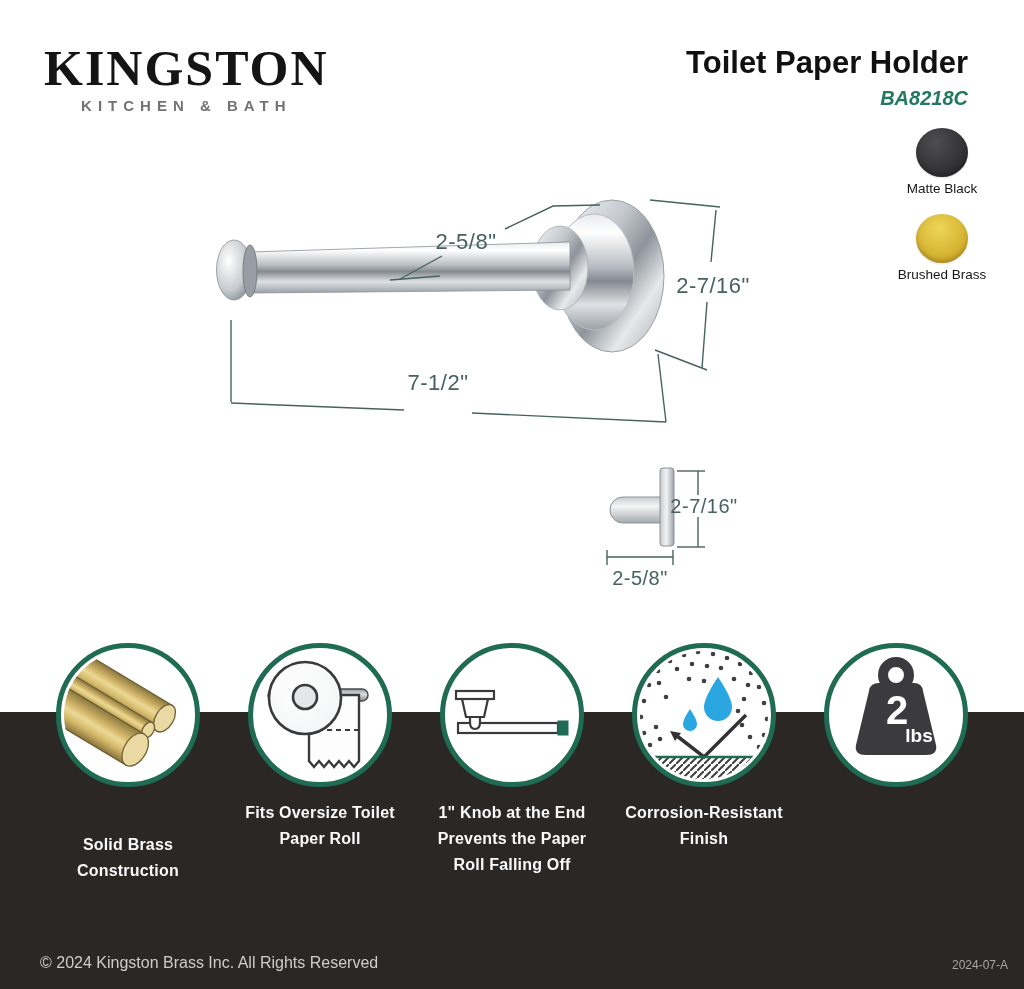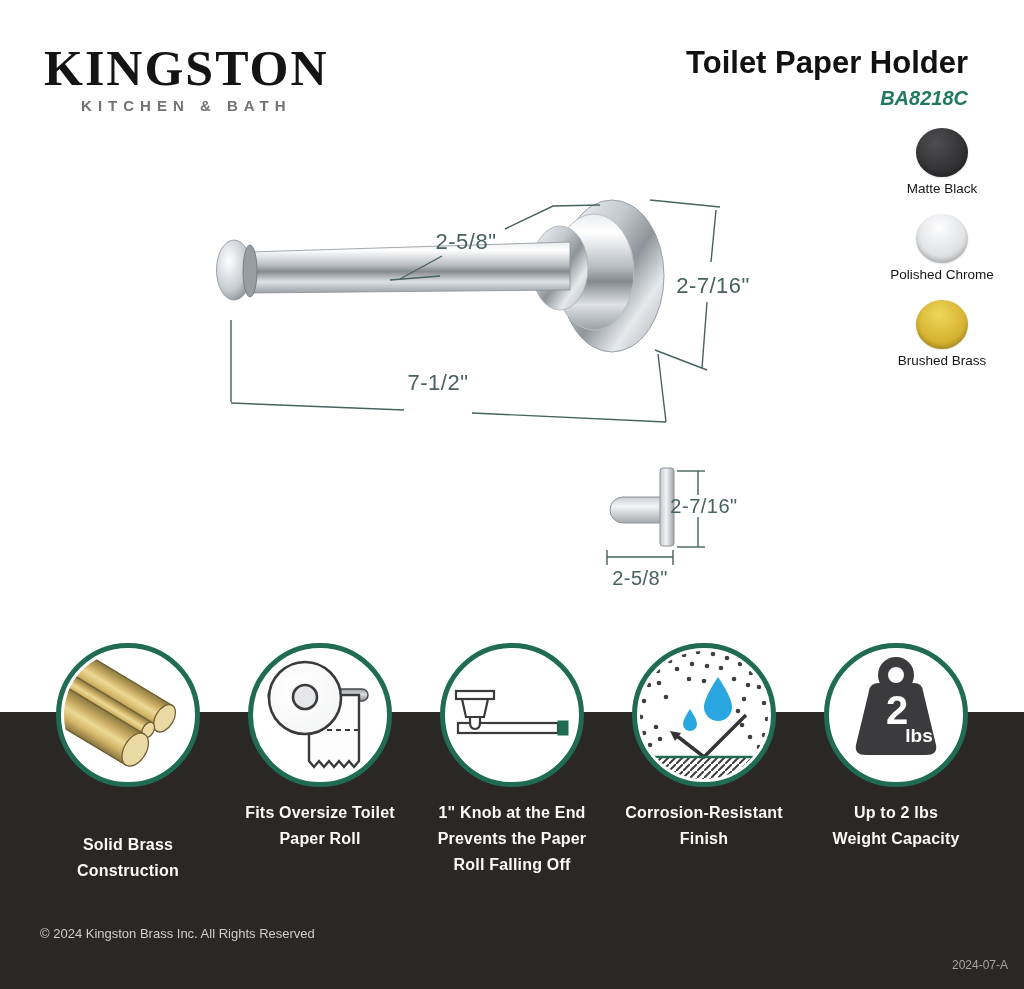--- a/index.html
+++ b/index.html
@@ -30,45 +30,41 @@
   .dim-text-sm{fill:#47625f;font-size:20px;letter-spacing:.5px;font-family:"Liberation Sans","DejaVu Sans",sans-serif;}
   .dim-line{stroke:#47625f;stroke-width:1.4;fill:none;}
   
   .band{position:absolute;left:0;top:712px;width:1024px;height:277px;background:#2b2725;}
   .feature-circle{position:absolute;top:643px;width:144px;height:144px;border-radius:50%;
                   background:#fff;border:5px solid #1f6b54;box-sizing:border-box;}
   .feature-circle svg{position:absolute;left:-5px;top:-5px;}
   .caption{position:absolute;top:800px;width:220px;text-align:center;color:#fafafa;
            font-size:16px;font-weight:700;line-height:26px;white-space:pre-line;letter-spacing:.2px;}
   
-  .copyright{position:absolute;left:40px;top:926px;font-size:13px;color:#cfccca;}
+  .copyright{position:absolute;left:40px;top:954px;font-size:16px;color:#cfccca;}
   .revision{position:absolute;right:16px;top:958px;font-size:12px;color:#a8a5a3;}
 </style>
 </head>
 <body>
 
 <div class="page">
 
   <div class="logo">
     <div class="logo-main">KINGSTON</div>
     <div class="logo-sub">KITCHEN &amp; BATH</div>
   </div>
   <div class="title-block">
     <h1 class="title">Toilet Paper Holder</h1>
     <div class="model">BA8218C</div>
   </div>
 
   <div class="finishes">
     <div class="finish">
       <span class="swatch sw-matte-black"></span>
       <span class="finish-label">Matte Black</span>
-    </div>
-    <div class="finish">
-      <span class="swatch sw-polished-chrome"></span>
-      <span class="finish-label">Polished Chrome</span>
     </div>
     <div class="finish">
       <span class="swatch sw-brushed-brass"></span>
       <span class="finish-label">Brushed Brass</span>
     </div>
   </div>
 
   <svg class="diagram-main" width="600" height="270" viewBox="0 0 600 270">
     <defs>
       <linearGradient id="chromeV" x1="0" y1="0" x2="0" y2="1">
@@ -276,19 +272,17 @@
 
   <div class="caption" style="left:18px;margin-top:32px;">Solid Brass
 Construction</div>
   <div class="caption" style="left:210px;">Fits Oversize Toilet
 Paper Roll</div>
   <div class="caption" style="left:402px;">1" Knob at the End
 Prevents the Paper
 Roll Falling Off</div>
   <div class="caption" style="left:594px;">Corrosion-Resistant
 Finish</div>
-  <div class="caption" style="left:786px;">Up to 2 lbs
-Weight Capacity</div>
 
   <div class="copyright">© 2024 Kingston Brass Inc. All Rights Reserved</div>
   <div class="revision">2024-07-A</div>
 
 </div>
 
 </body></html>

